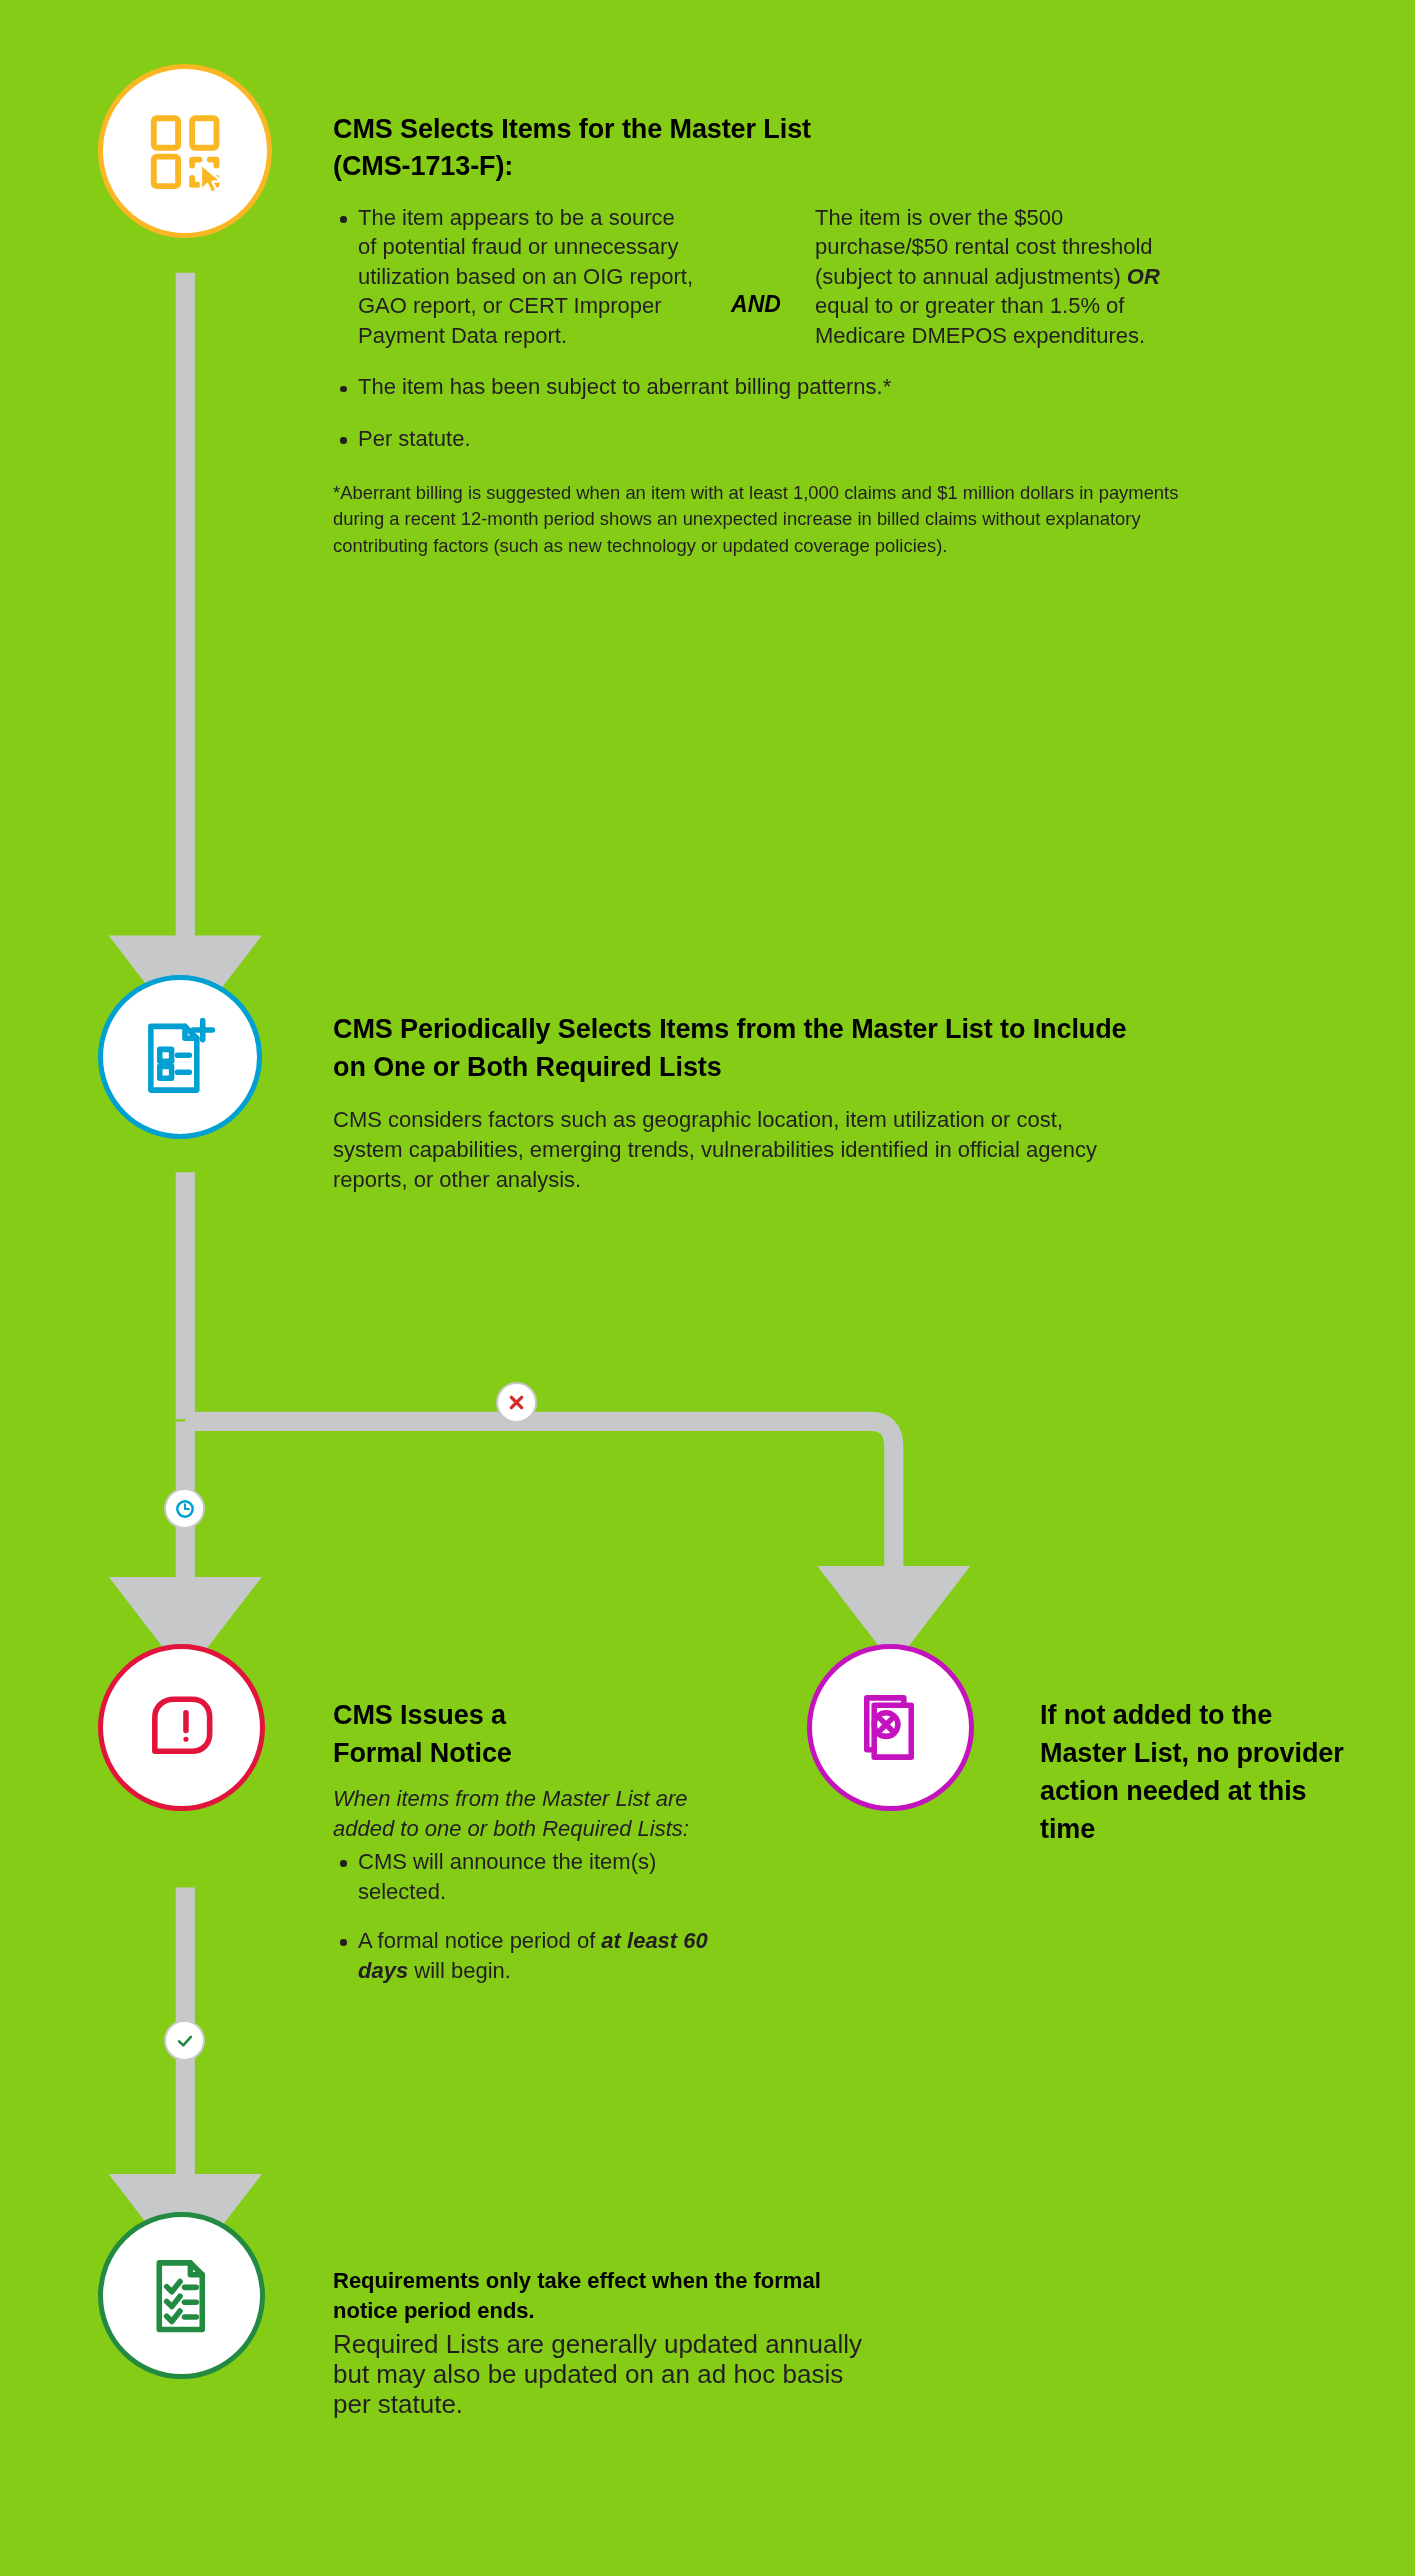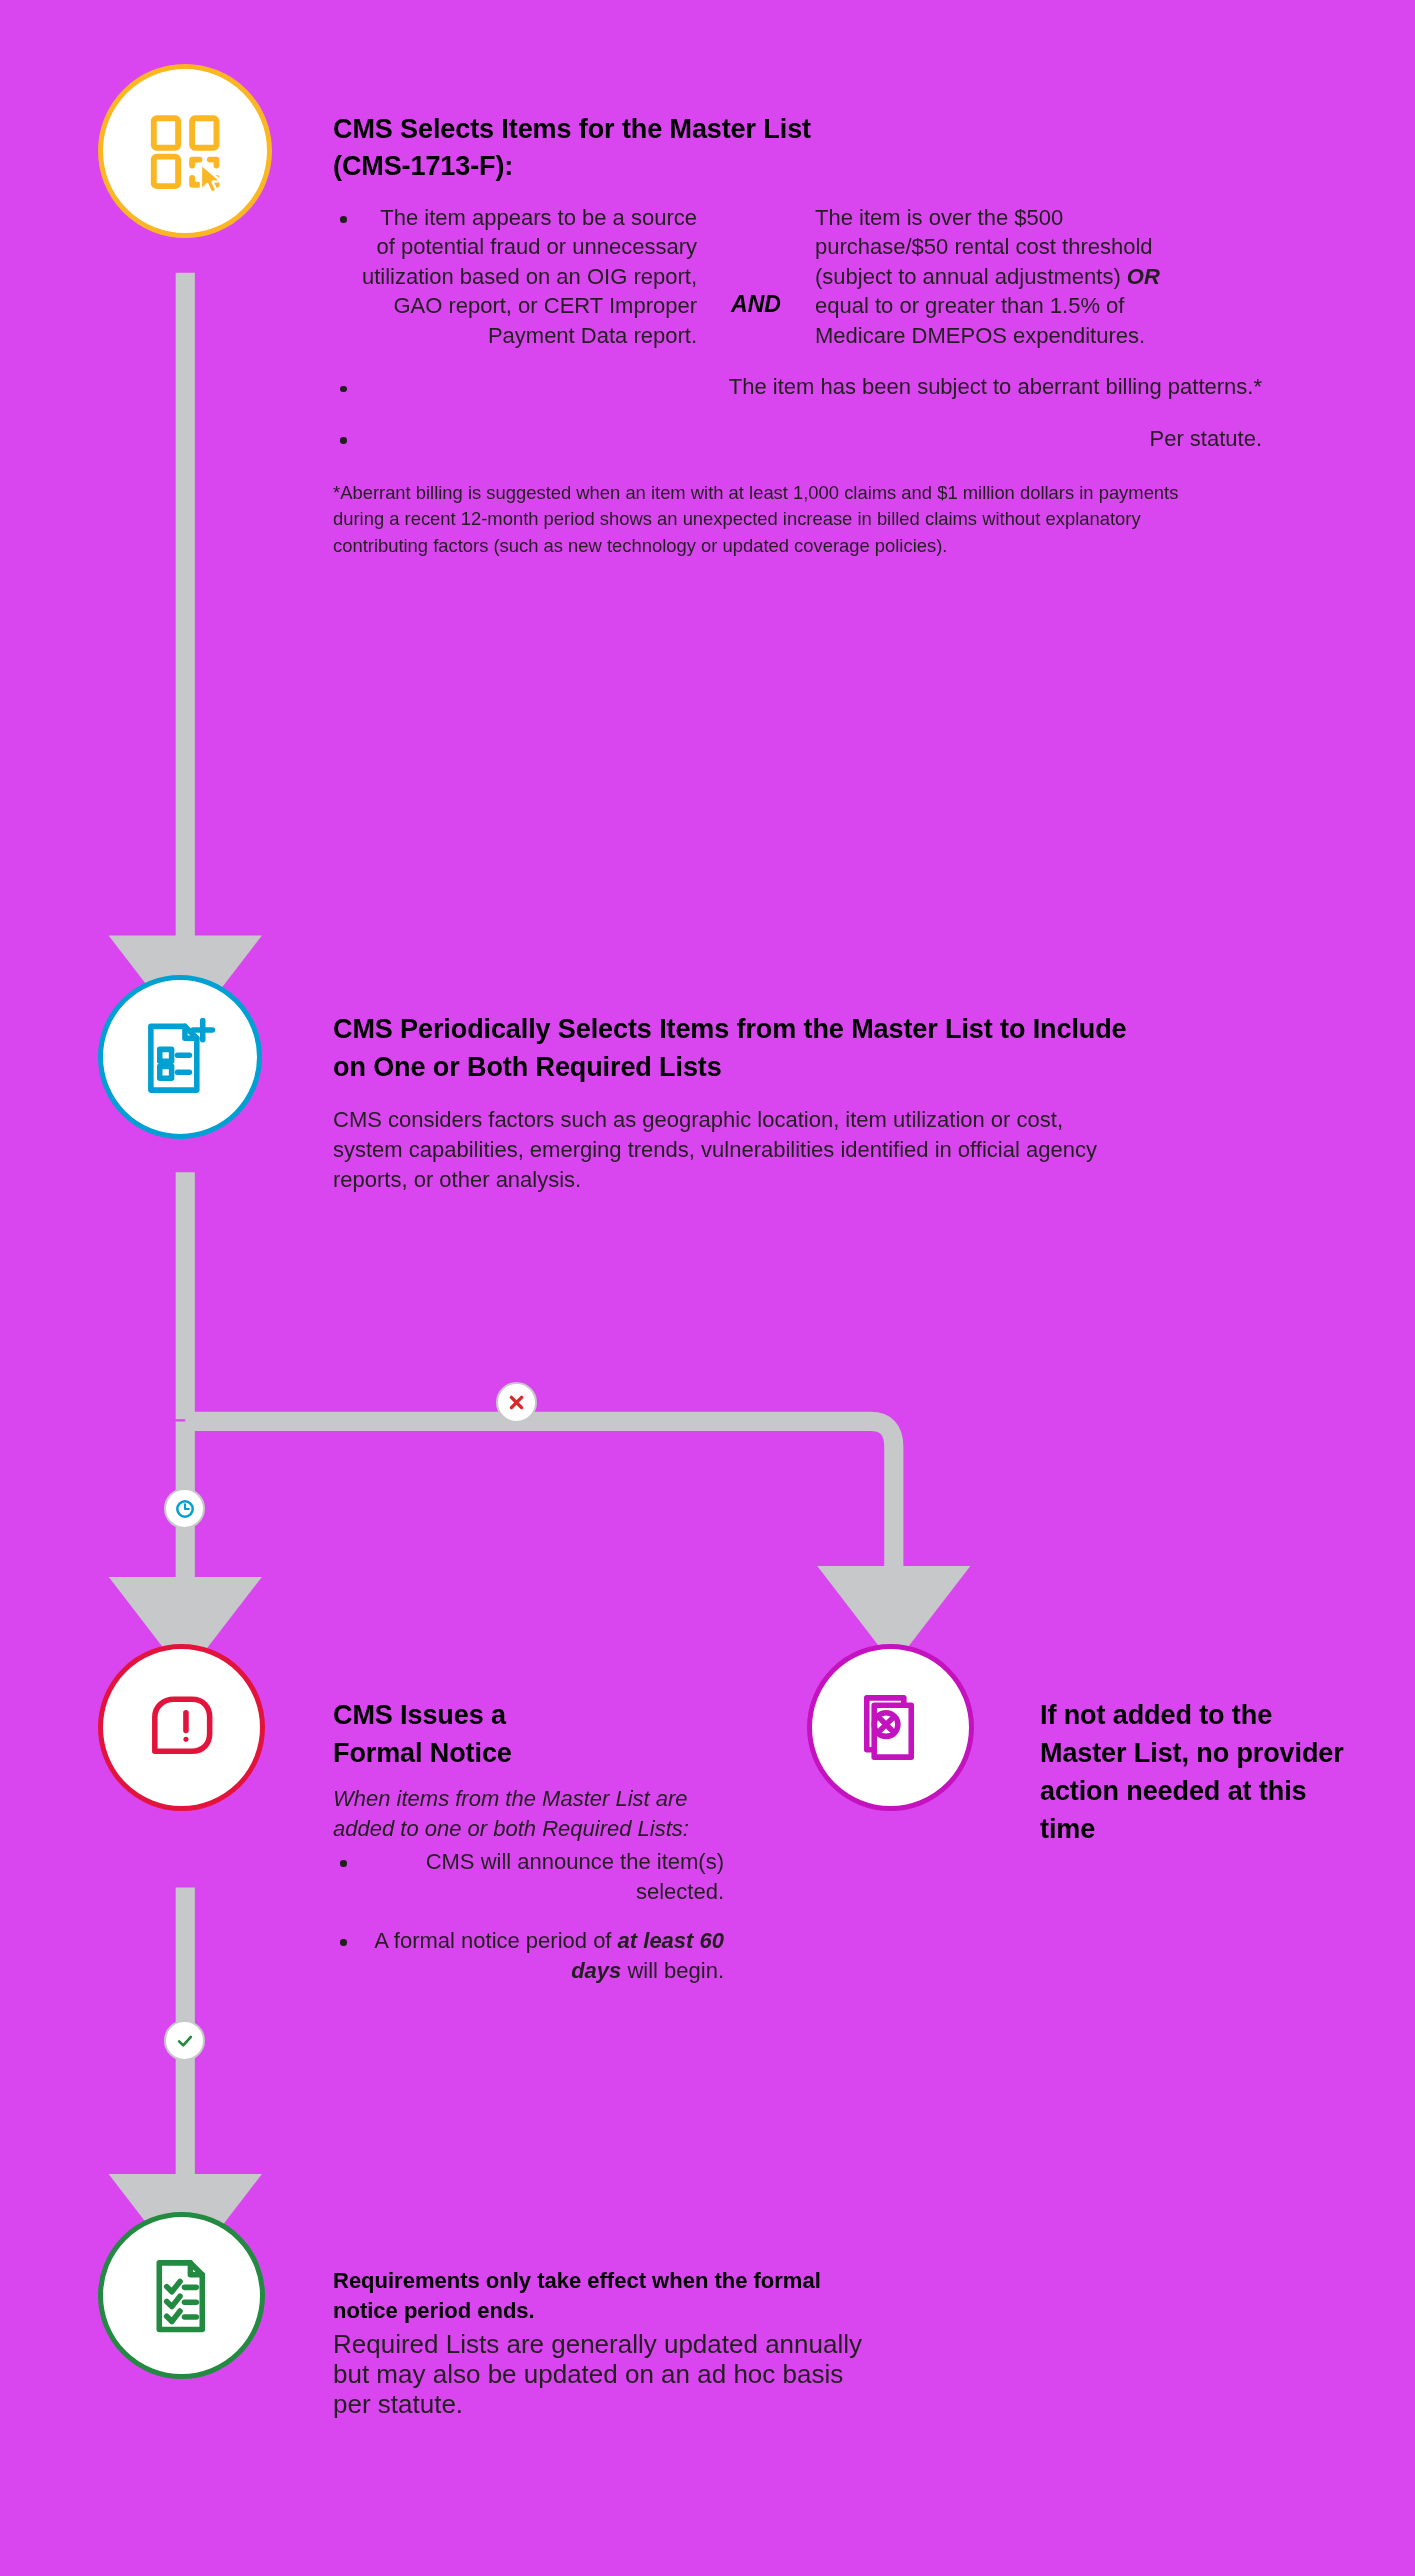--- a/index.html
+++ b/index.html
@@ -8,21 +8,21 @@
     background: #ffffff;
   }
   body {
     font-family: "Liberation Sans", sans-serif;
     color: #231f20;
   }
   #page {
     position: relative;
     width: 1416px;
     height: 2576px;
-    background: #d946ef;
+    background: #84cc16;
     overflow: hidden;
   }
   
   #connectors {
     position: absolute;
     left: 0; top: 0;
     width: 1416px;
     height: 2576px;
     pointer-events: none;
   }
@@ -63,21 +63,20 @@
     color: #231f20;
   }
   ul.bullets {
     margin: 0;
     padding: 0;
     list-style: none;
   }
   ul.bullets > li {
     position: relative;
     padding-left: 25px;
-    text-align: right;
   }
   ul.bullets > li::before {
     content: "";
     position: absolute;
     left: 7.4px;
     top: 0.62em;
     width: 6.6px;
     height: 6.6px;
     border-radius: 50%;
     background: #231f20;

